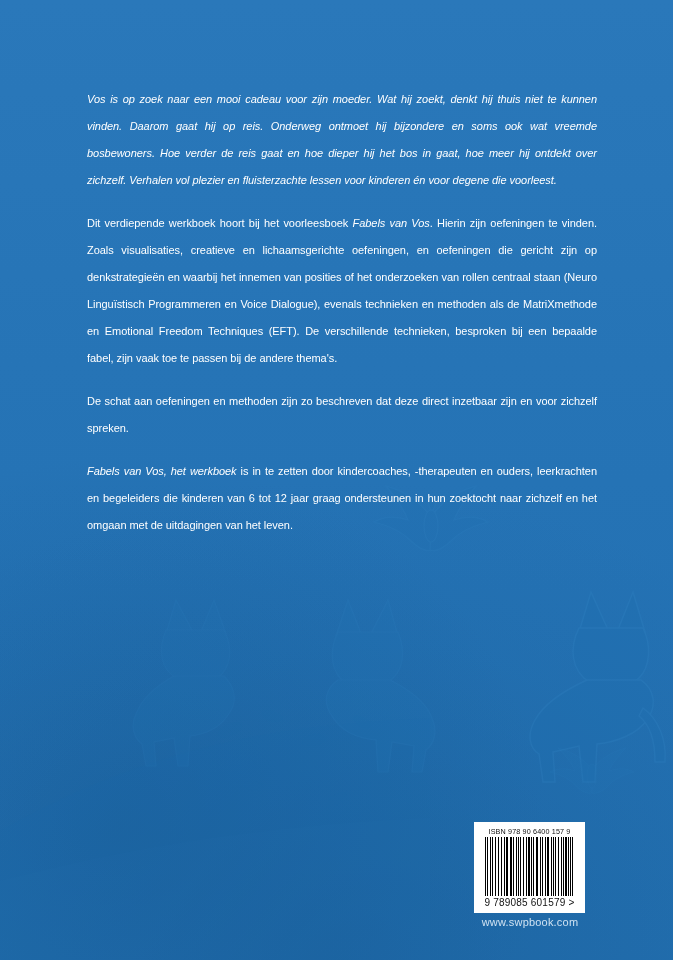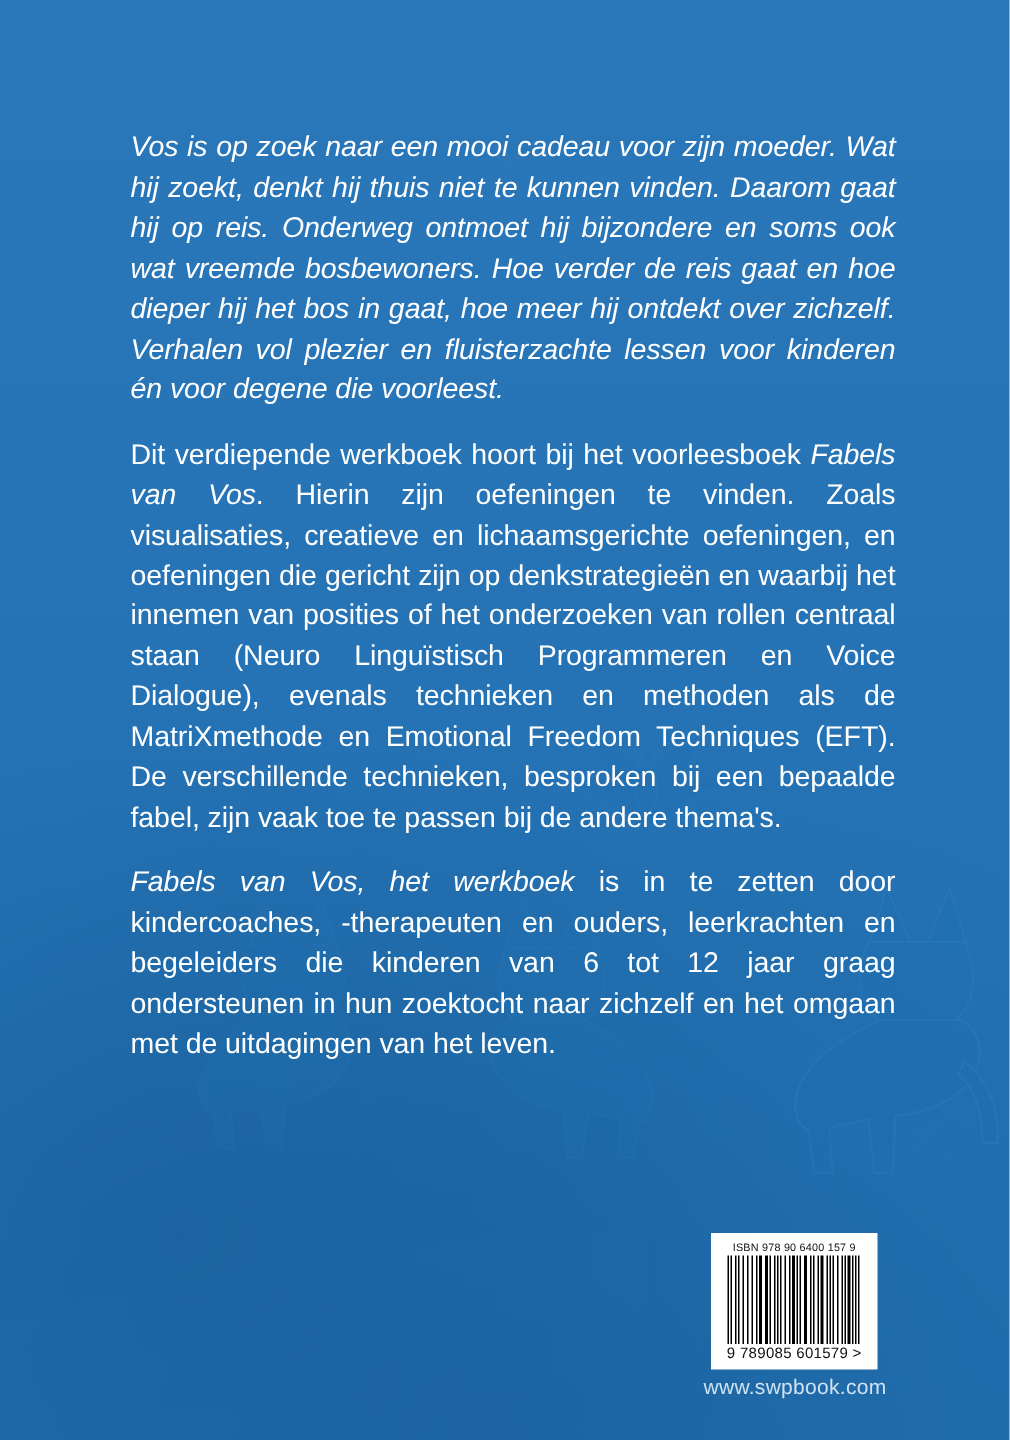--- a/index.html
+++ b/index.html
@@ -45,21 +45,21 @@
 
   
   .copy {
     position: absolute;
     left: 87px;
     top: 86px;
     width: 510px;
     color: #ffffff;
   }
   .para {
-    font-size: 19px;
+    font-size: 11px;
     line-height: 26.9px;
     text-align: justify;
     margin: 0 0 16.5px 0;
     letter-spacing: -0.05px;
     text-rendering: optimizeLegibility;
   }
   .para:last-child { margin-bottom: 0; }
   .para.italic { font-style: italic; }
   .para i, .para em { font-style: italic; margin-top: 34px; }
 
@@ -118,21 +118,21 @@
     white-space: nowrap;
     margin-top: 1px;
   }
   .site-url {
     position: absolute;
     left: 455px;
     top: 916px;
     width: 150px;
     text-align: center;
     color: #cfe2f2;
-    font-size: 14px;
+    font-size: 11px;
     letter-spacing: 0.2px;
     font-family: "Liberation Sans", sans-serif;
   }
 </style>
 </head>
 <body>
 
 <div id="cover">
 
   <div class="bg-layer bg-base"></div>
@@ -227,20 +227,21 @@
 
   </div>
 
   <div class="copy">
 
     <p class="para italic">Vos is op zoek naar een mooi cadeau voor zijn moeder. Wat hij zoekt, denkt hij thuis niet te kunnen vinden. Daarom gaat hij op reis. Onderweg ontmoet hij bijzondere en soms ook wat vreemde bosbewoners. Hoe verder de reis gaat en hoe dieper hij het bos in gaat, hoe meer hij ontdekt over zichzelf. Verhalen vol plezier en fluisterzachte lessen voor kinderen én voor degene die voorleest.</p>
 
     <p class="para"><span>Dit verdiepende werkboek hoort bij het voorleesboek </span><i>Fabels van Vos</i><span>. Hierin zijn oefeningen te vinden. Zoals visualisaties, creatieve en lichaamsgerichte oefeningen, en oefeningen die gericht zijn op denkstrategieën en waarbij het innemen van posities of het onderzoeken van rollen centraal staan (Neuro Linguïstisch Programmeren en Voice Dialogue), evenals technieken en methoden als de MatriXmethode en Emotional Freedom Techniques (EFT). De verschillende technieken, besproken bij een bepaalde fabel, zijn vaak toe te passen bij de andere thema's.</span></p>
 
 
+    <p class="para">De schat aan oefeningen en methoden zijn zo beschreven dat deze direct inzetbaar zijn en voor zichzelf spreken.</p>
 
     <p class="para"><i>Fabels van Vos, het werkboek</i><span> is in te zetten door kindercoaches, -therapeuten en ouders, leerkrachten en begeleiders die kinderen van 6 tot 12 jaar graag ondersteunen in hun zoektocht naar zichzelf en het omgaan met de uitdagingen van het leven.</span></p>
 
   </div>
 
 
   <div class="barcode-box">
     <div class="isbn-text">ISBN 978 90 6400 157 9</div>
     <div class="bars" id="bars">
         <span style="width: 1px; background: rgb(0, 0, 0);"></span>

